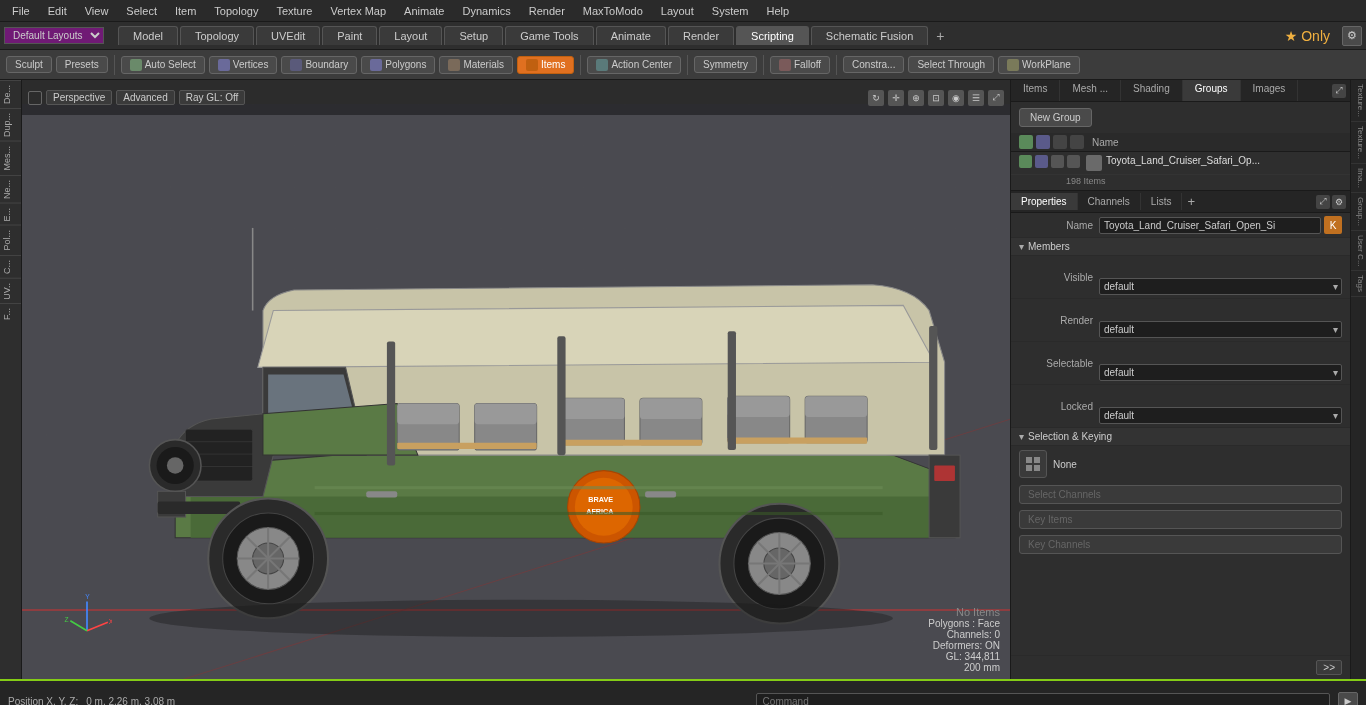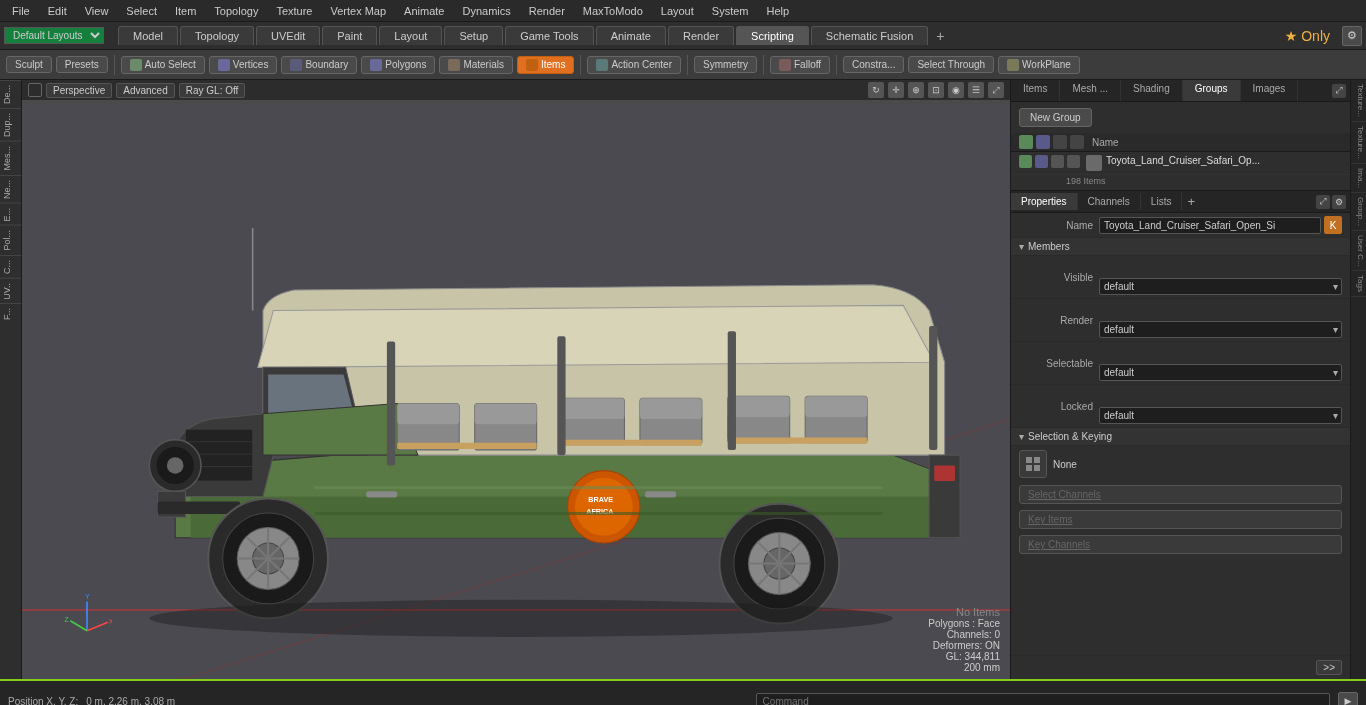--- a/index.html
+++ b/index.html
@@ -135,21 +135,21 @@
     
     #viewport {
       flex: 1;
       background: #4a4a4a;
       position: relative;
       overflow: hidden;
     }
     #viewport-toolbar {
       display: flex;
       align-items: center;
-      height: 20px;
+      height: 35px;
       background: rgba(0,0,0,0.4);
       padding: 0 6px;
       gap: 4px;
       position: absolute;
       top: 0; left: 0; right: 0;
     }
     .vp-btn {
       padding: 1px 6px;
       font-size: 10px;
       color: #ccc;
@@ -440,21 +440,20 @@
       color: #ccc;
       display: flex;
       align-items: center;
       gap: 4px;
     }
     .sk-button.disabled {
       color: #666;
       background: #3a3a3a;
       border-color: #555;
       cursor: not-allowed;
-      text-decoration: underline;
     }
 
     
     #right-labels {
       width: 16px;
       background: #252525;
       border-left: 1px solid #1a1a1a;
       display: flex;
       flex-direction: column;
     }
@@ -523,21 +522,21 @@
   <span class="menu-item">Animate</span>
   <span class="menu-item">Dynamics</span>
   <span class="menu-item">Render</span>
   <span class="menu-item">MaxToModo</span>
   <span class="menu-item">Layout</span>
   <span class="menu-item">System</span>
   <span class="menu-item">Help</span>
 </div>
 
 <div id="tab-bar">
-  <select style="background:#15803d;border:1px solid #555;color:#ccc;font-size:10px;padding:1px 4px;cursor:pointer;">
+  <select style="background:#701a75;border:1px solid #555;color:#ccc;font-size:10px;padding:1px 4px;cursor:pointer;">
     <option>Default Layouts</option>
   </select>
   <span style="width:10px;"></span>
   <span class="tab-btn">Model</span>
   <span class="tab-btn">Topology</span>
   <span class="tab-btn">UVEdit</span>
   <span class="tab-btn">Paint</span>
   <span class="tab-btn">Layout</span>
   <span class="tab-btn">Setup</span>
   <span class="tab-btn">Game Tools</span>

